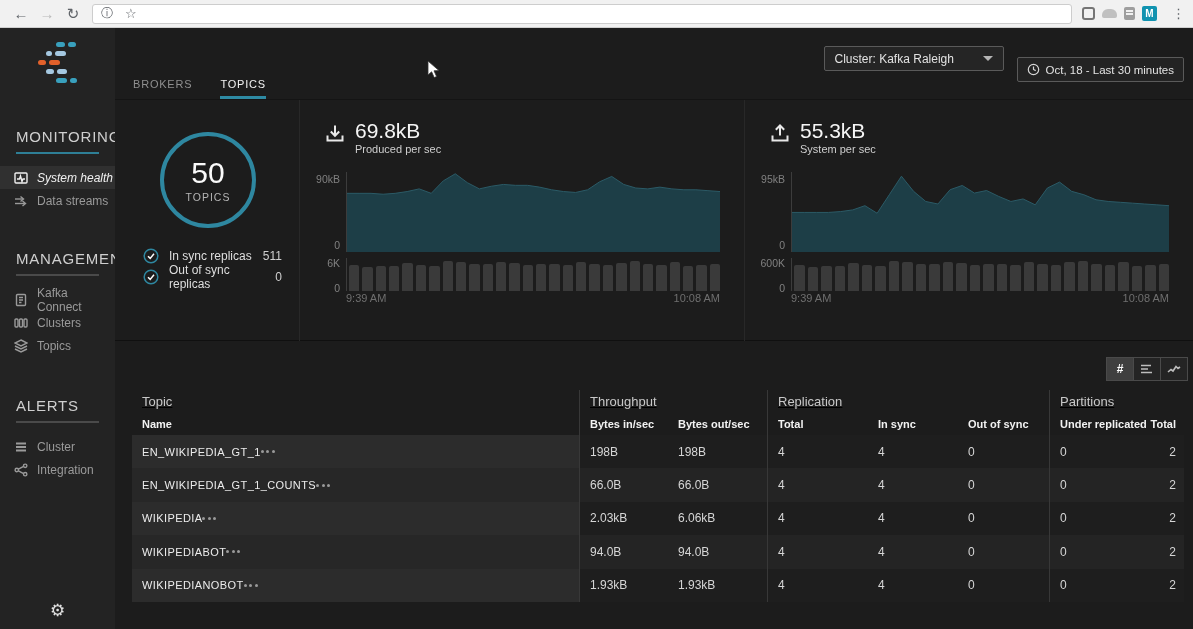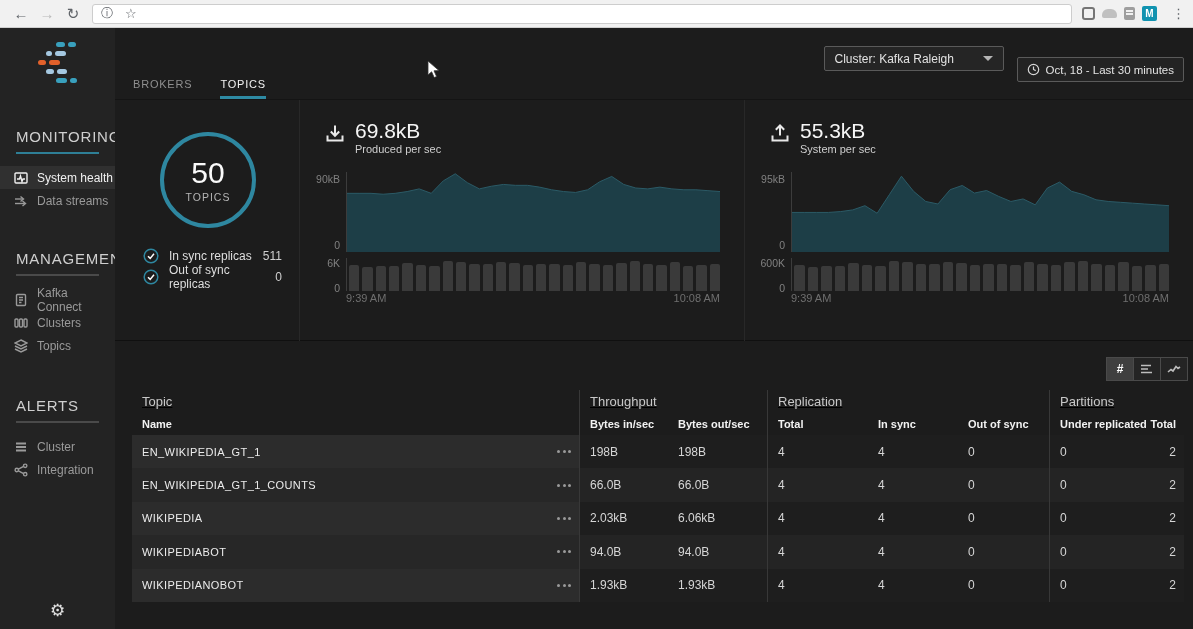--- a/index.html
+++ b/index.html
@@ -33,21 +33,21 @@
 
   
   .logo { position:relative; width:46px; height:46px; margin:14px auto 40px auto; }
   .logo i { position:absolute; height:5px; border-radius:2.5px; display:block; }
   .sec-label { font-size:15px; letter-spacing:0.8px; color:#cfcfcf; margin:0 0 7px 16px; }
   .sec-rule { height:2px; margin:0 16px 12px 16px; }
   .rule-teal { background:#2e7f96; }
   .rule-gray { background:#4a4a4a; }
   .side-item { display:flex; align-items:center; gap:9px; height:23px; padding-left:14px;
     font-size:12px; color:#9a9a9a; cursor:default; }
-  .side-item.active { background:#303030; color:#f0f0f0; }
+  .side-item.active { background:#303030; color:#f0f0f0;font-style:italic; }
   .side-item svg { width:14px; height:14px; stroke:currentColor; fill:none; stroke-width:1.4; flex:0 0 14px; }
   .side-gap1 { height:38px; } .side-gap2 { height:40px; }
   .gear { position:absolute; left:0; bottom:8px; width:115px; text-align:center;
     color:#e0e0e0; font-size:17px; }
 
   
   .tabbar { position:absolute; left:0; top:0; width:1078px; height:72px; border-bottom:1px solid #141414; }
   .tabs { position:absolute; left:18px; bottom:0; display:flex; gap:28px; }
   .tab { position:relative; font-size:11px; letter-spacing:0.8px; color:#8f8f8f;
     padding-bottom:9px; cursor:pointer; }
@@ -105,21 +105,21 @@
   .topic-table { position:absolute; left:17px; top:362px; width:1052px; }
   .grp-row { display:grid; grid-template-columns:448px 188px 282px 134px; height:22px; align-items:center;text-decoration:underline; }
   .grp-row div { padding-left:10px; font-size:13px; color:#c9c9c9; height:100%; display:flex; align-items:center; }
   .sub-row { display:grid; grid-template-columns:448px 88px 100px 100px 90px 92px 100px 34px; height:23px; }
   .sub-row div { padding-left:10px; font-size:11px; font-weight:bold; color:#f2f2f2; display:flex; align-items:center; }
   .v-sep { border-right:1px solid #383838; }
   .t-right { justify-content:flex-end; padding-right:8px !important; padding-left:0 !important; }
   .t-row { display:grid; grid-template-columns:448px 88px 100px 100px 90px 92px 100px 34px; height:33.4px; }
   .t-row div { display:flex; align-items:center; padding-left:10px; font-size:12px; color:#d6d6d6; }
   .c-name { font-size:11px !important; letter-spacing:0.4px; color:#ececec !important;
-    justify-content:space-between; padding-right:8px; }
+    justify-content:flex-start; padding-right:8px; }
   .t-row:nth-child(odd) .c-name { background:#2c2c2c; }
   .t-row:nth-child(odd) .c-data { background:#1e1e1e; }
   .t-row:nth-child(even) .c-name { background:#272727; }
   .t-row:nth-child(even) .c-data { background:#242424; }
   .more { display:flex; gap:2.5px; }
   .more i { width:3px; height:3px; border-radius:50%; background:#9a9a9a; display:block; }
   .below-table { position:absolute; left:0; top:313px; width:1078px; height:288px; background:#1a1a1a; z-index:-1; }
 </style>
 </head>
 <body>

